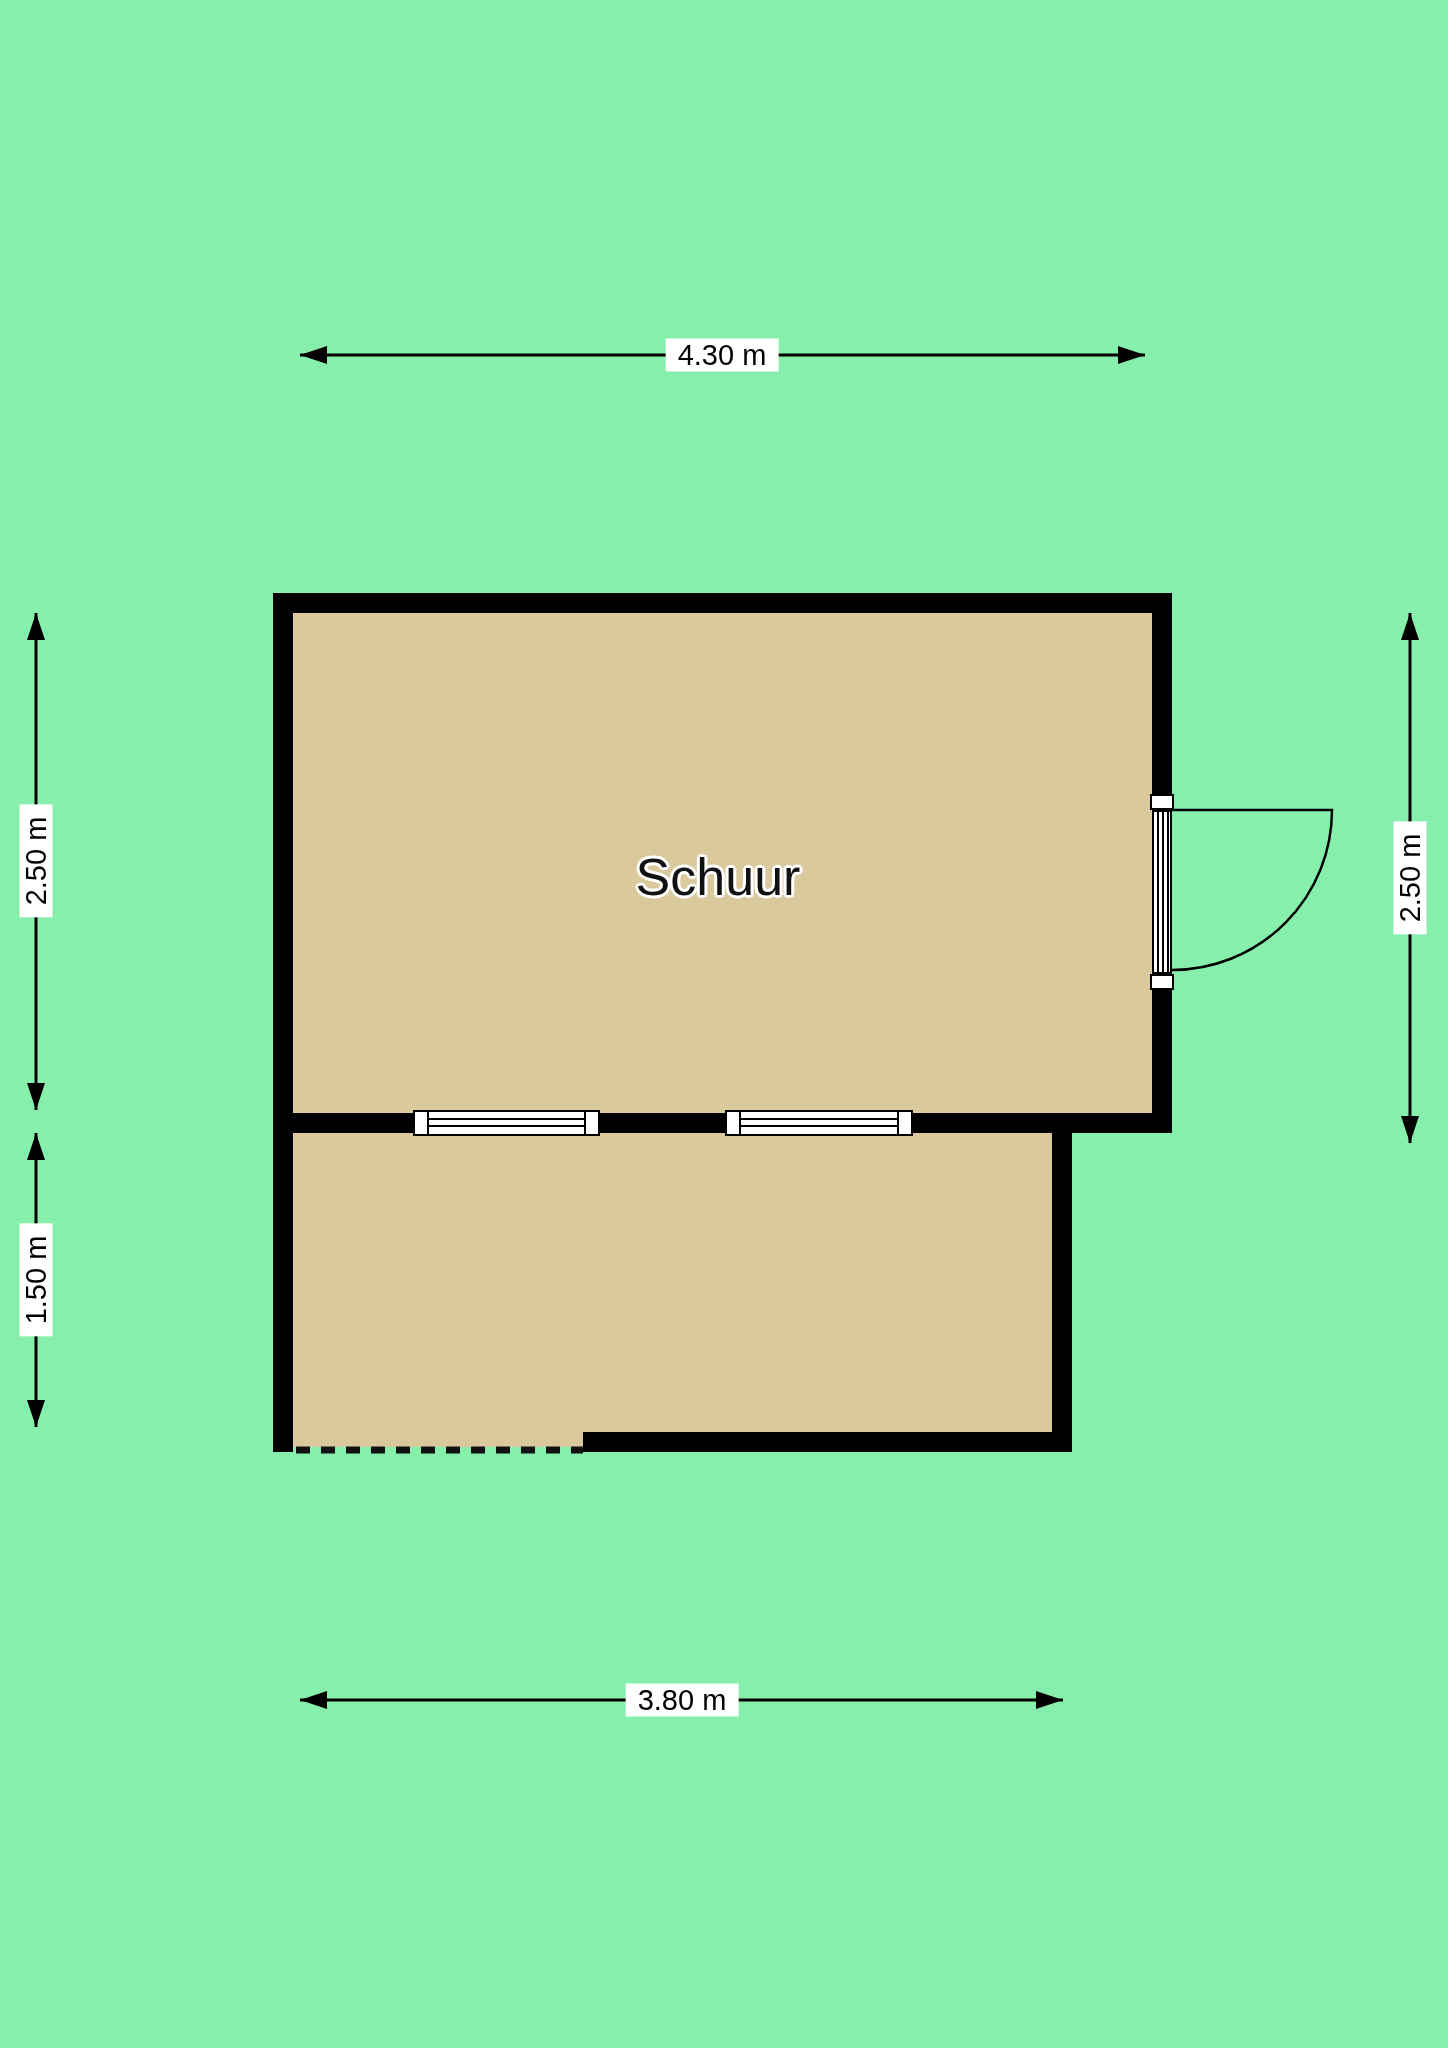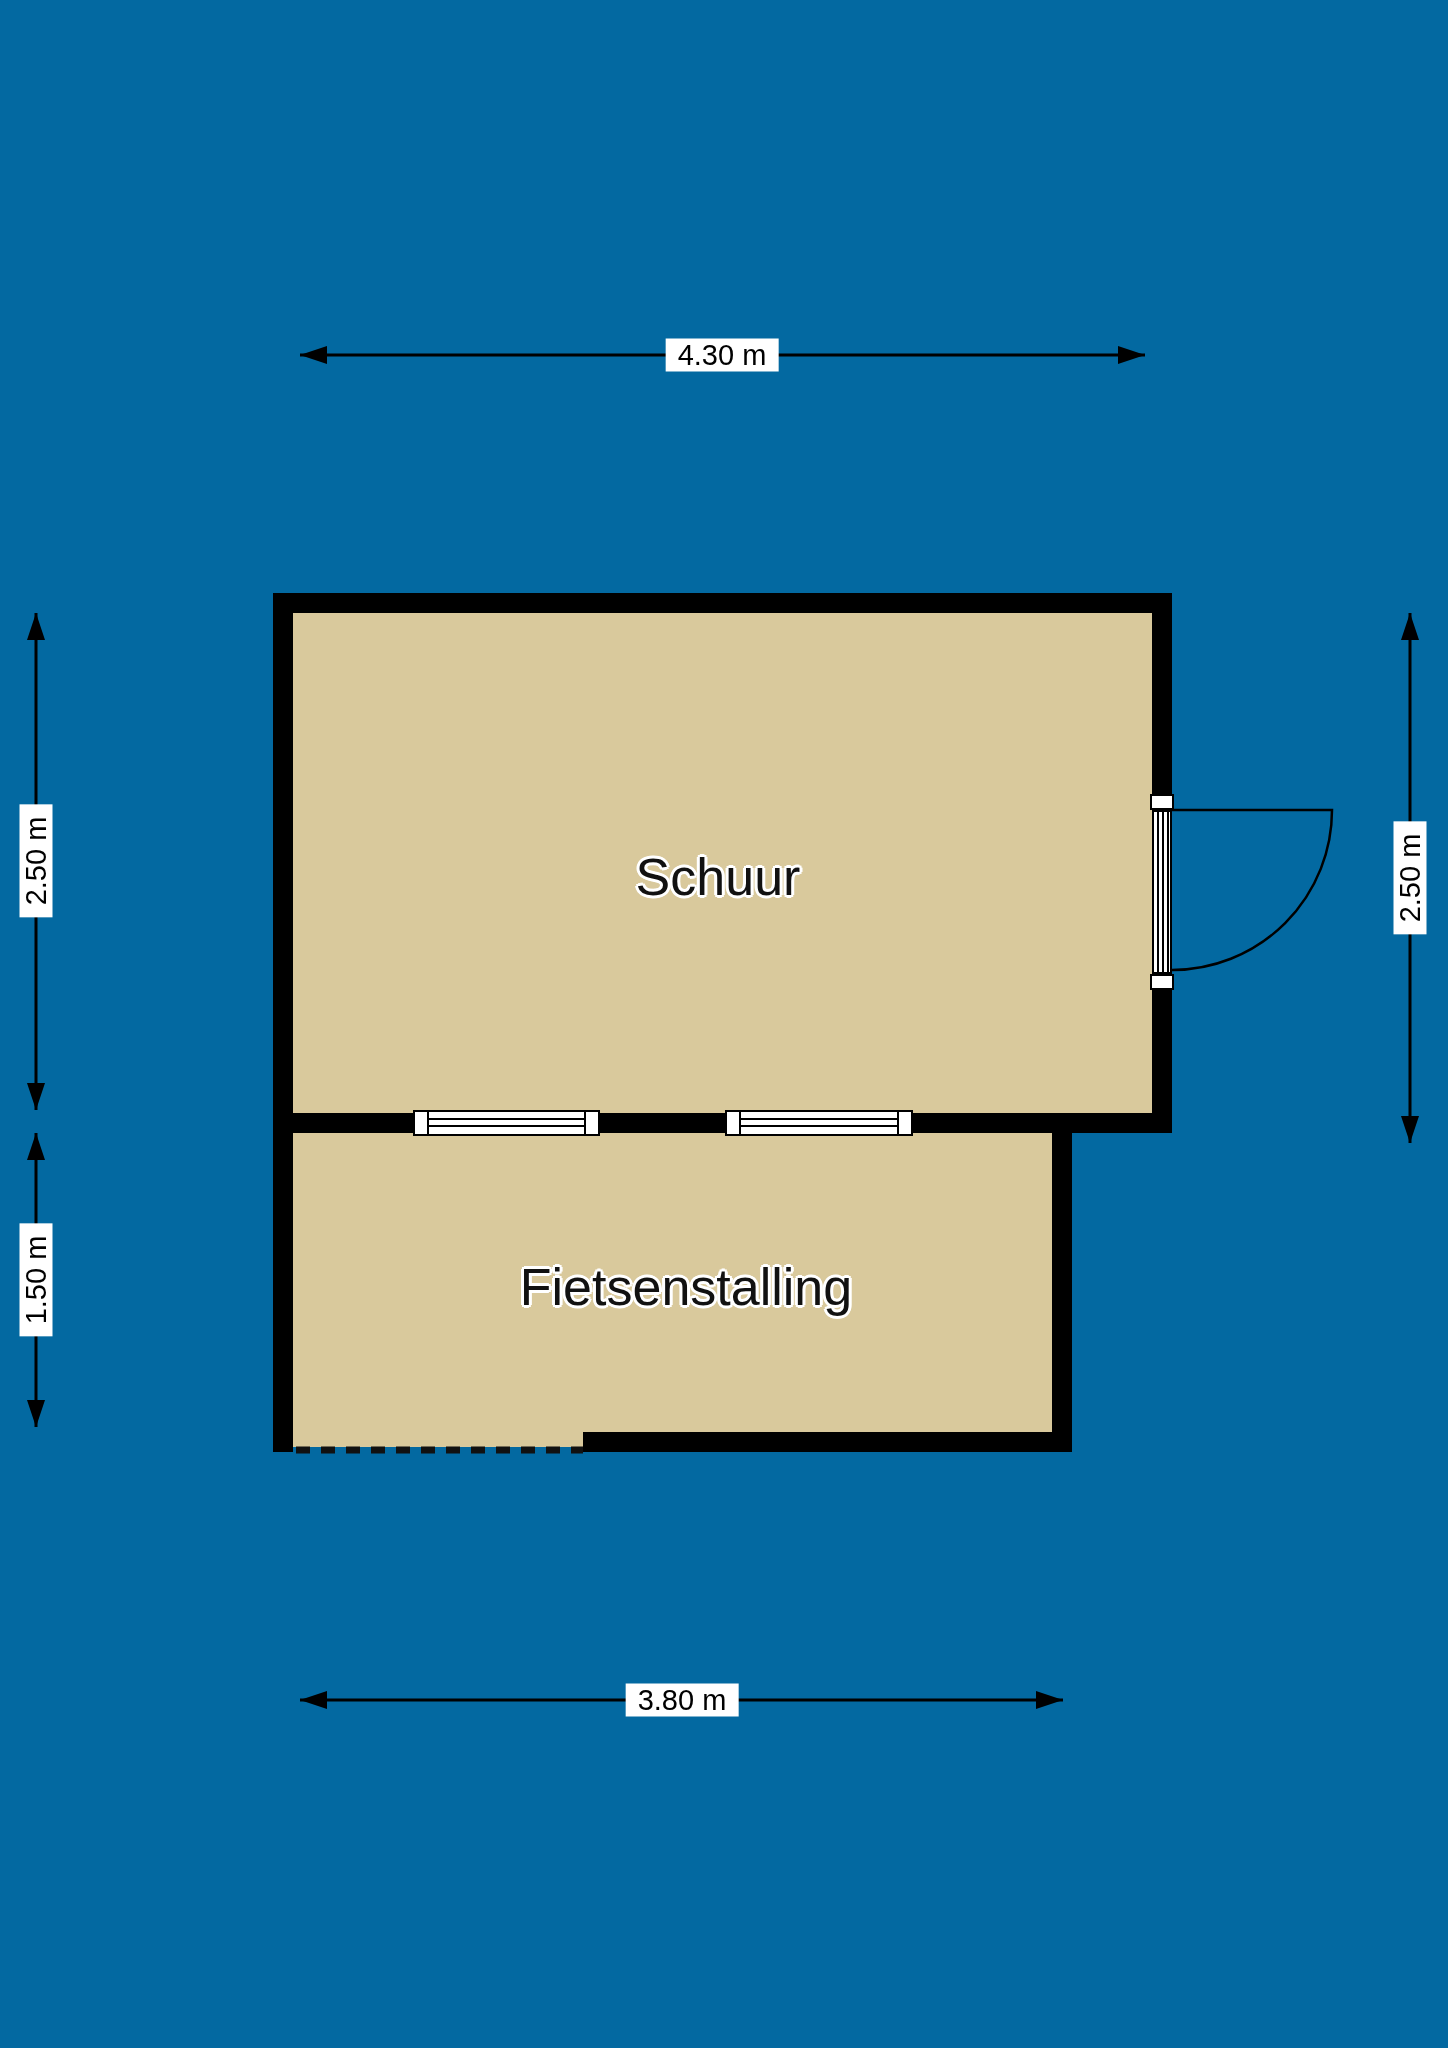--- a/index.html
+++ b/index.html
@@ -5,21 +5,21 @@
   html, body {
     margin: 0;
     padding: 0;
     background: #ffffff;
     font-family: "Liberation Sans", sans-serif;
   }
   .canvas {
     position: relative;
     width: 1448px;
     height: 2048px;
-    background: #0369a1;
+    background: #86efac;
     overflow: hidden;
   }
   
   .floor {
     position: absolute;
     background: #d9c99c;
     z-index: 1;
   }
   .floor-schuur  { left: 293px; top: 613px;  width: 859px; height: 500px; }
   .floor-fiets   { left: 293px; top: 1133px; width: 759px; height: 314px; }
@@ -201,15 +201,14 @@
     <line class="dashed-open" x1="296" y1="1450" x2="583" y2="1450"></line>
   </svg>
 
   <div class="dim-label dim-top">4.30 m</div>
   <div class="dim-label dim-bottom">3.80 m</div>
   <div class="dim-label vert dim-left-upper">2.50 m</div>
   <div class="dim-label vert dim-left-lower">1.50 m</div>
   <div class="dim-label vert dim-right">2.50 m</div>
 
   <div class="room-label label-schuur">Schuur</div>
-  <div class="room-label label-fiets">Fietsenstalling</div>
 
 </div>
 
 </body></html>

